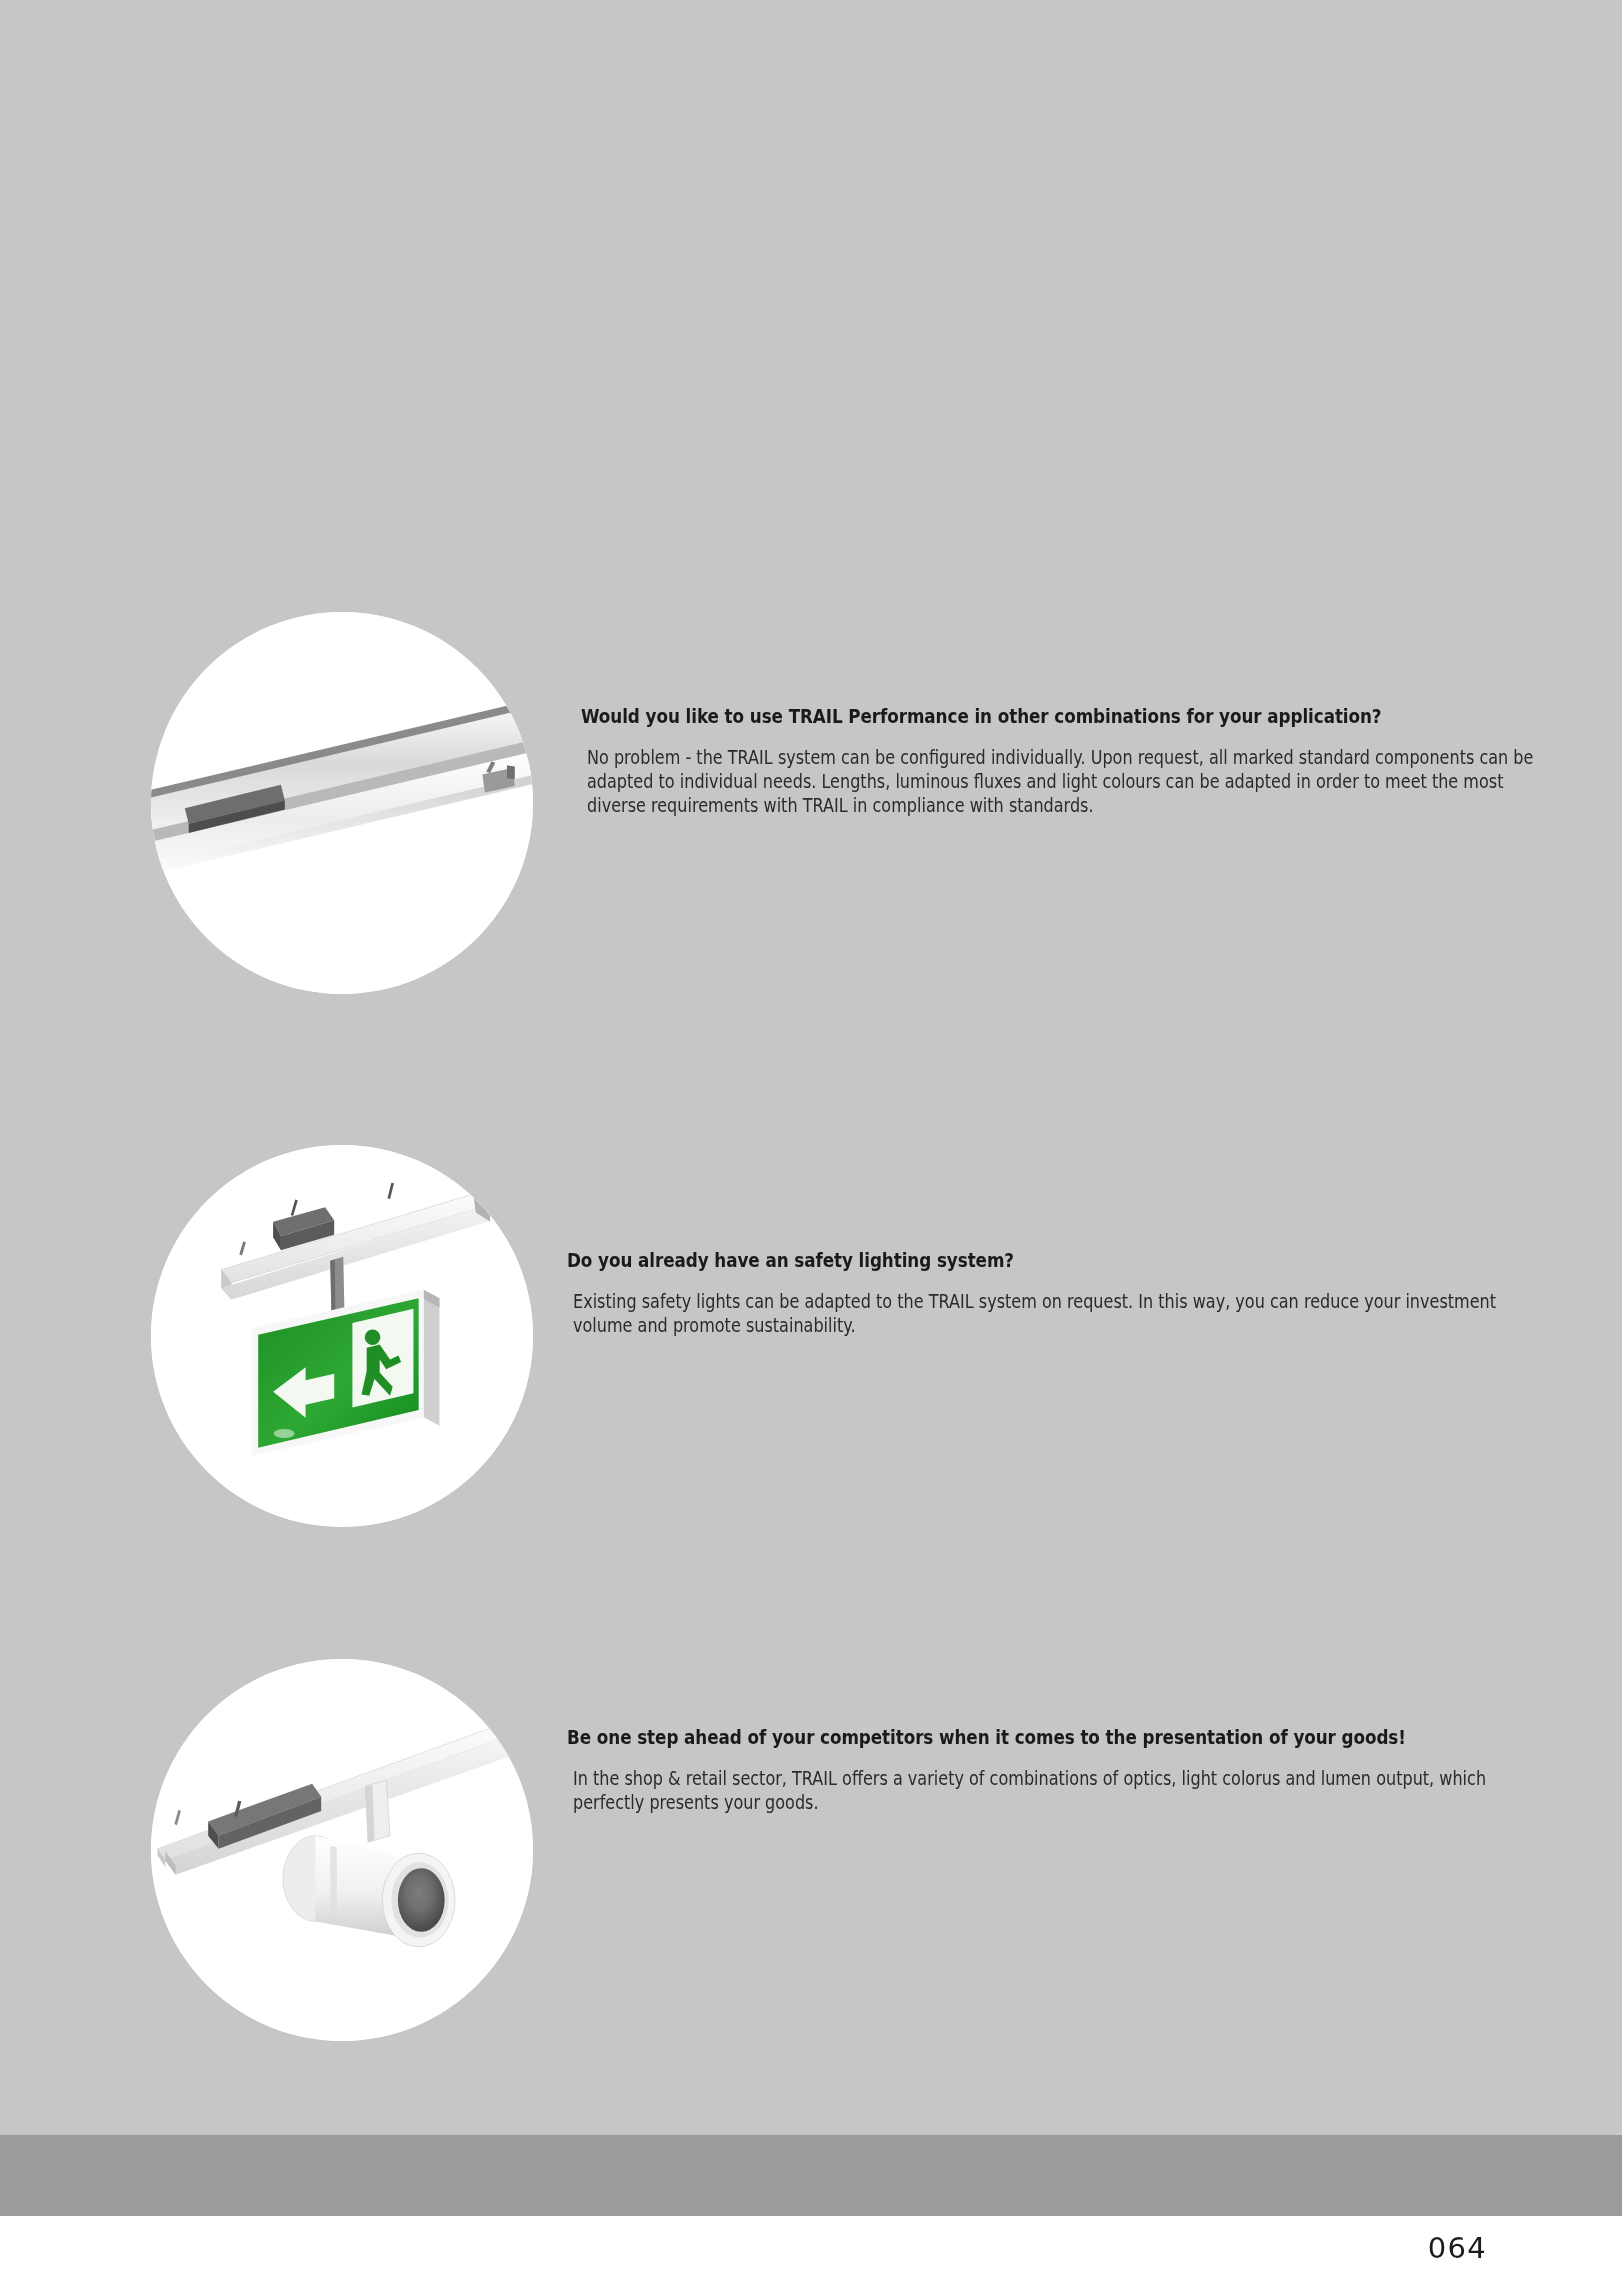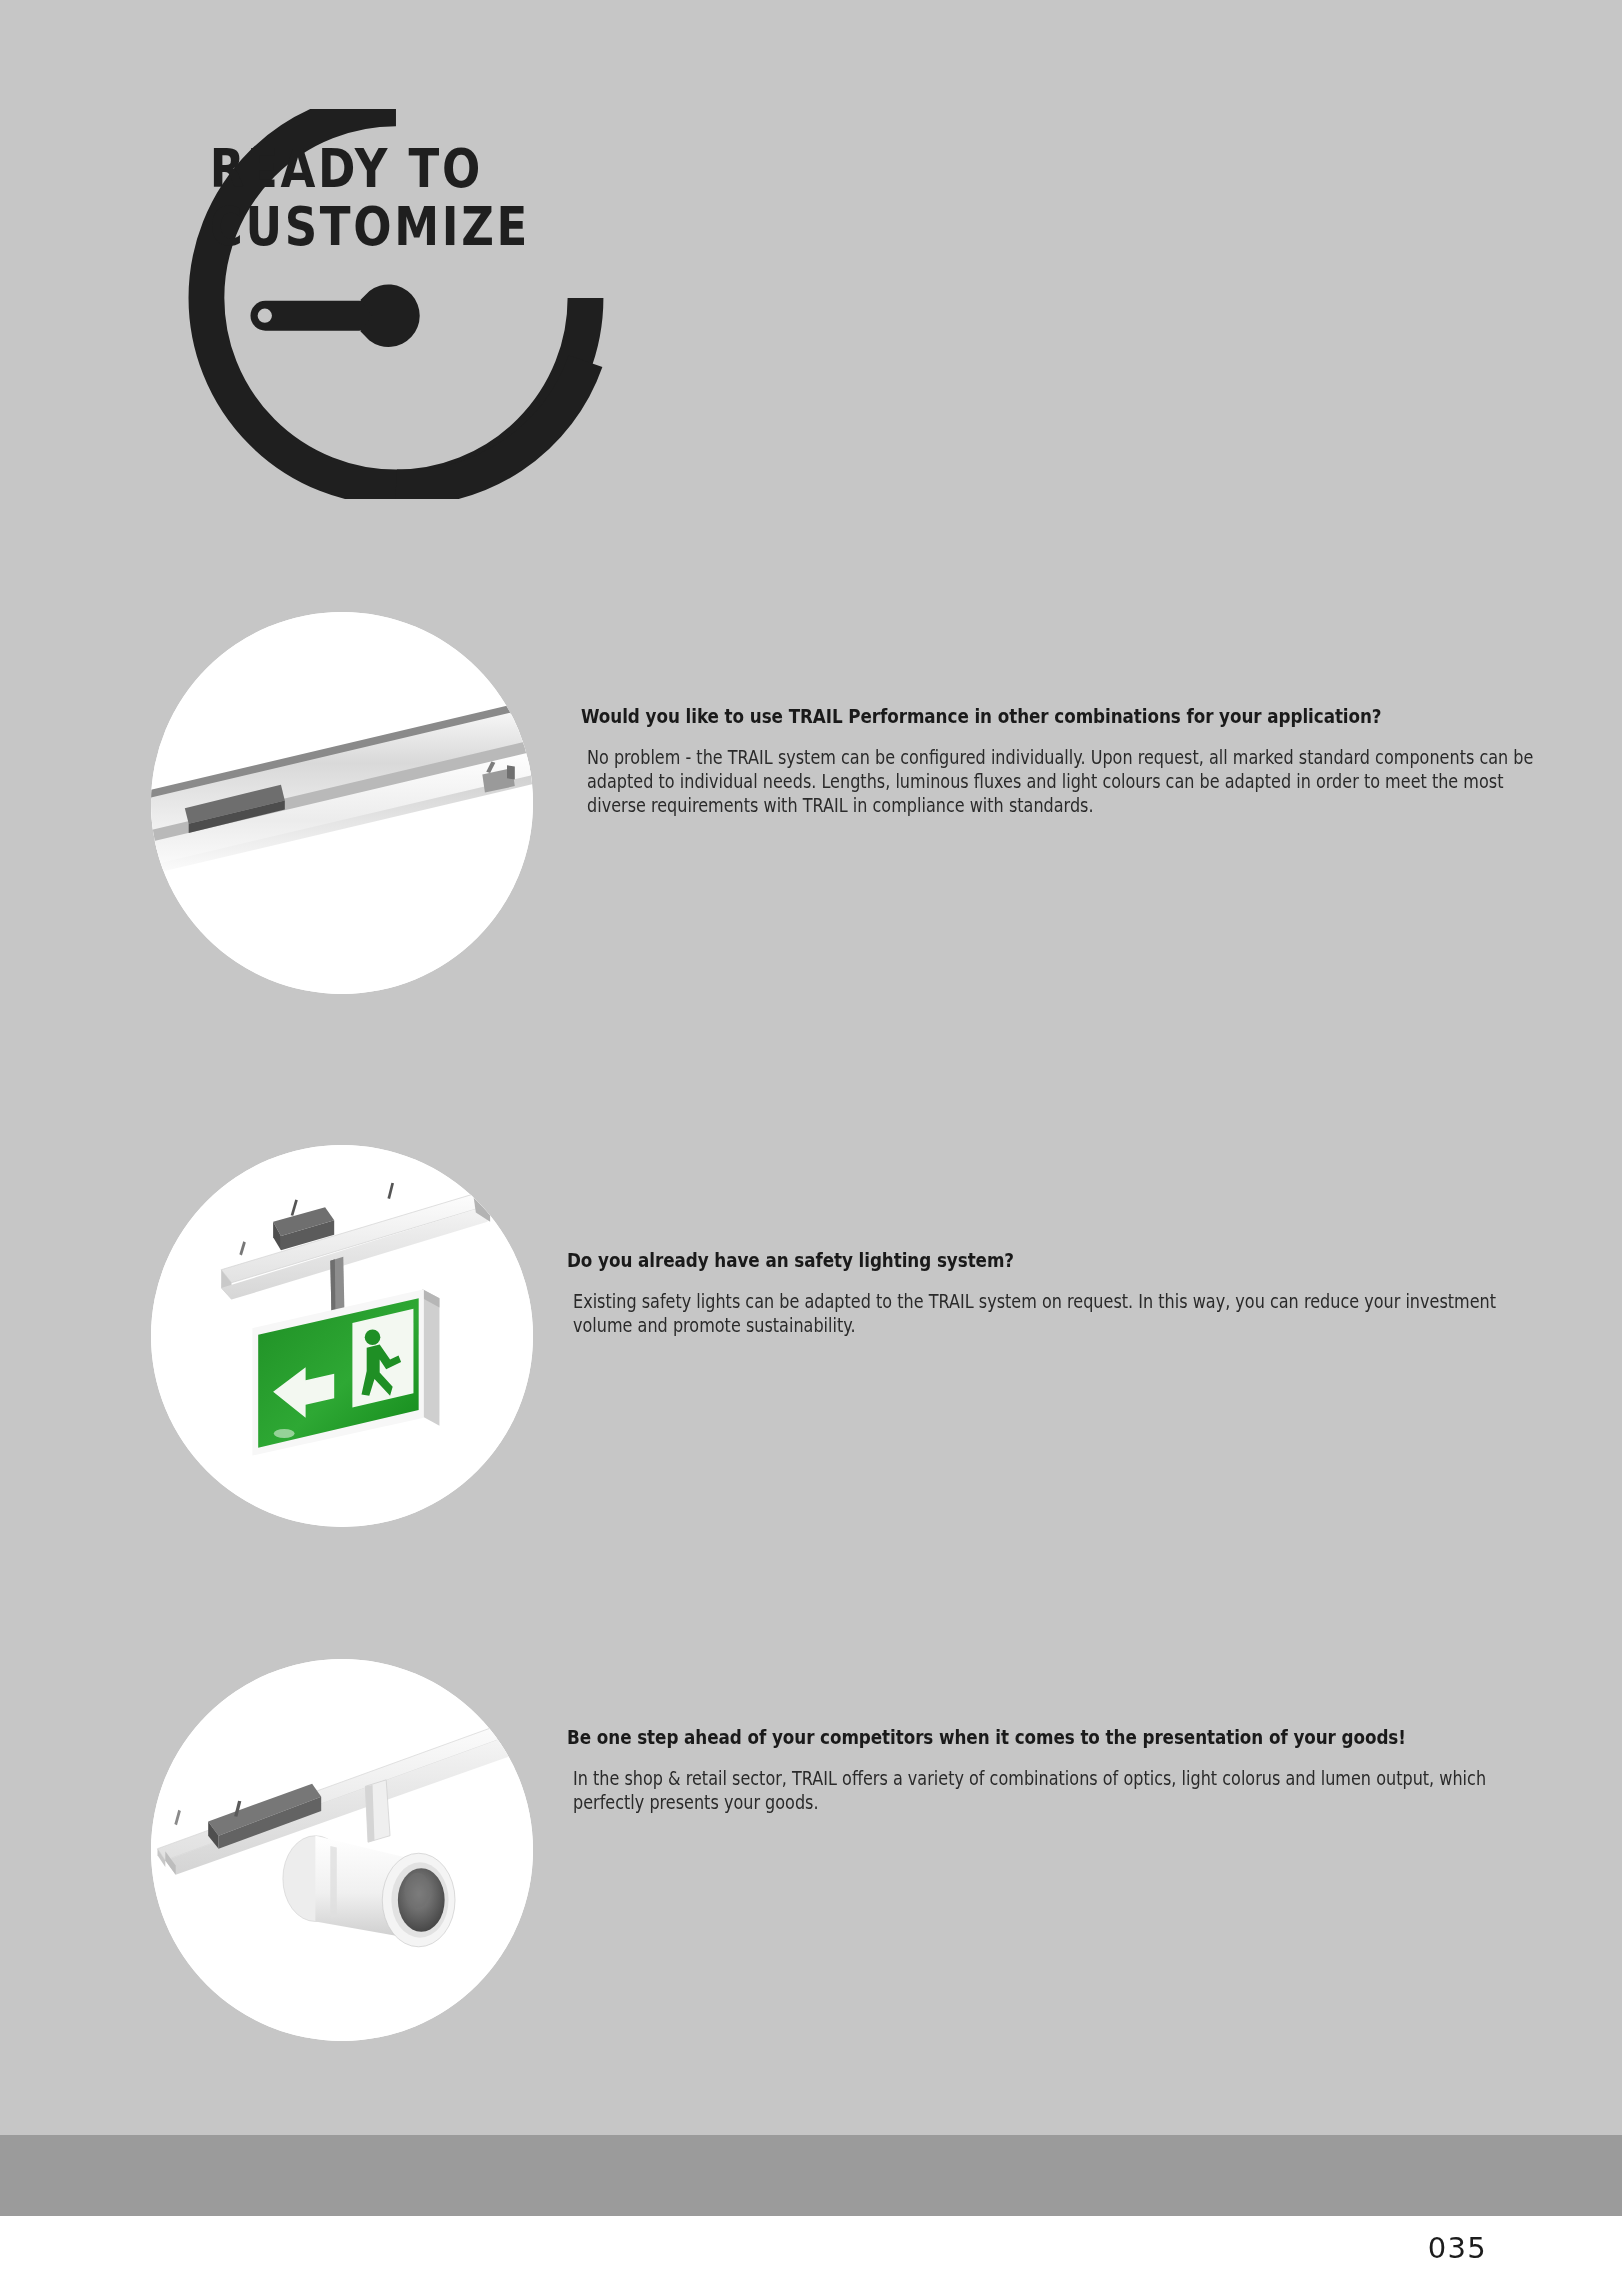--- a/index.html
+++ b/index.html
@@ -107,42 +107,20 @@
   }
   .gap-1 { height: 15.6px; }
 </style>
 </head>
 <body>
 
 <div class="page">
 
   <div class="canvas"></div>
 
-  <div class="badge">
-    <svg viewBox="0 0 700 600" xmlns="http://www.w3.org/2000/svg">
-
-      <path d="M 350 20
-               A 180 180 0 1 0 530 200" fill="none" stroke="#1f1f1f" stroke-width="34" transform="translate(-35,80) scale(1.62) translate(-110,-70)"></path>
-      <g>
-        <path d="M 530 260
-                 A 180 180 0 0 1 350 380" fill="none" stroke="#1f1f1f" stroke-width="34" transform="translate(-35,80) scale(1.62) translate(-110,-70)"></path>
-      </g>
-
-      <text x="66" y="105" font-family="DejaVu Sans, sans-serif" font-size="68" font-weight="700" letter-spacing="4" fill="#1f1f1f" transform="scale(1.02,1.22) translate(0,-6)">READY TO</text>
-      <text x="66" y="177" font-family="DejaVu Sans, sans-serif" font-size="68" font-weight="700" letter-spacing="4" fill="#1f1f1f" transform="scale(1.02,1.22) translate(0,-6)">CUSTOMIZE</text>
-
-      <g fill="#1f1f1f">
-        <rect x="130" y="295" width="190" height="46" rx="23"></rect>
-        <circle cx="152" cy="318" r="11" fill="#c6c6c6"></circle>
-        <path d="M 300 280
-                 a 48 48 0 1 1 0 76
-                 l -14 -14 l 18 -24 l -18 -24 z" transform="translate(13,0)"></path>
-      </g>
-    </svg>
-  </div>
 
   <div class="section">
     <div class="thumb" style="left:151px; top:612px; width:382px; height:382px;">
       <svg width="382" height="382" viewBox="0 0 588 588" xmlns="http://www.w3.org/2000/svg">
         <defs>
           <linearGradient id="railTop" x1="0" y1="0" x2="0" y2="1">
             <stop offset="0%" stop-color="#fafafa"></stop>
             <stop offset="45%" stop-color="#d9d9d9"></stop>
             <stop offset="100%" stop-color="#f2f2f2"></stop>
           </linearGradient>
@@ -317,16 +295,16 @@
 
     <div class="textblock" style="left:567px; top:1724px;">
       <p class="sec-heading">Be one step ahead of your competitors when it comes to the presentation of your goods!</p>
       <div class="gap-1"></div>
       <p class="sec-body">In the shop &amp; retail sector, TRAIL offers a variety of combinations of optics, light colorus and lumen output, which perfectly presents your goods.</p>
     </div>
   </div>
 
   <div class="footer-band"></div>
   <div class="footer-white"></div>
-  <div class="page-number">035</div>
+  <div class="page-number">064</div>
 
 </div>
 
 
 </body></html>

